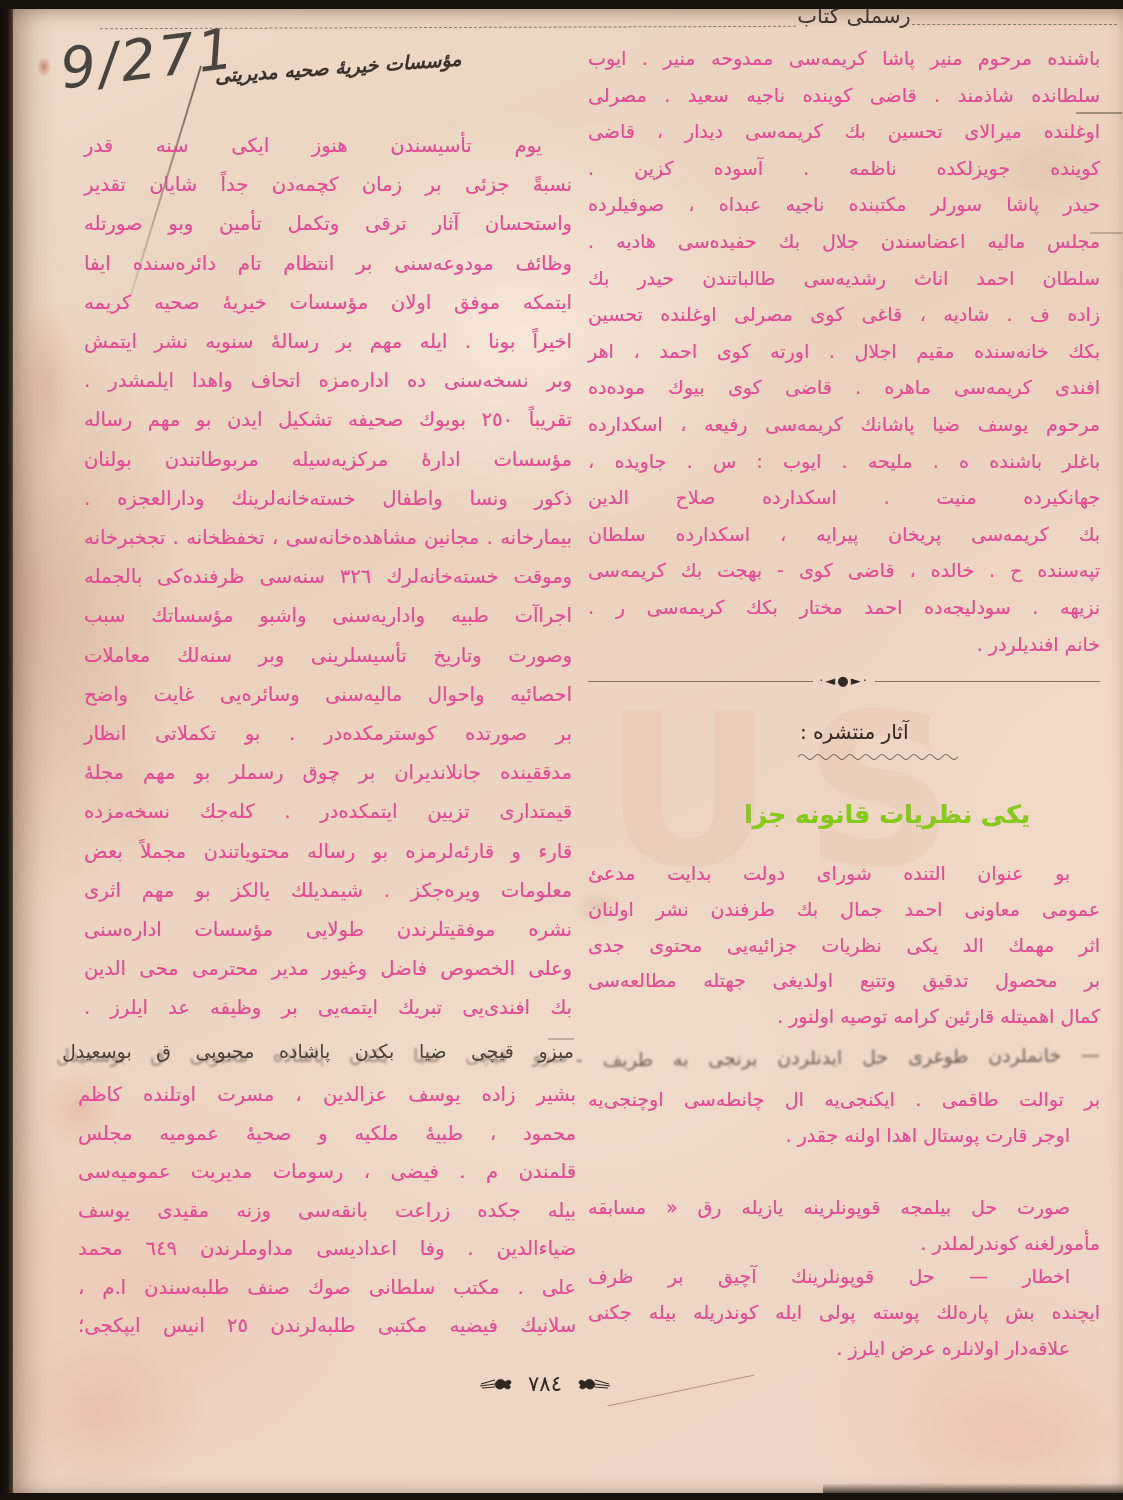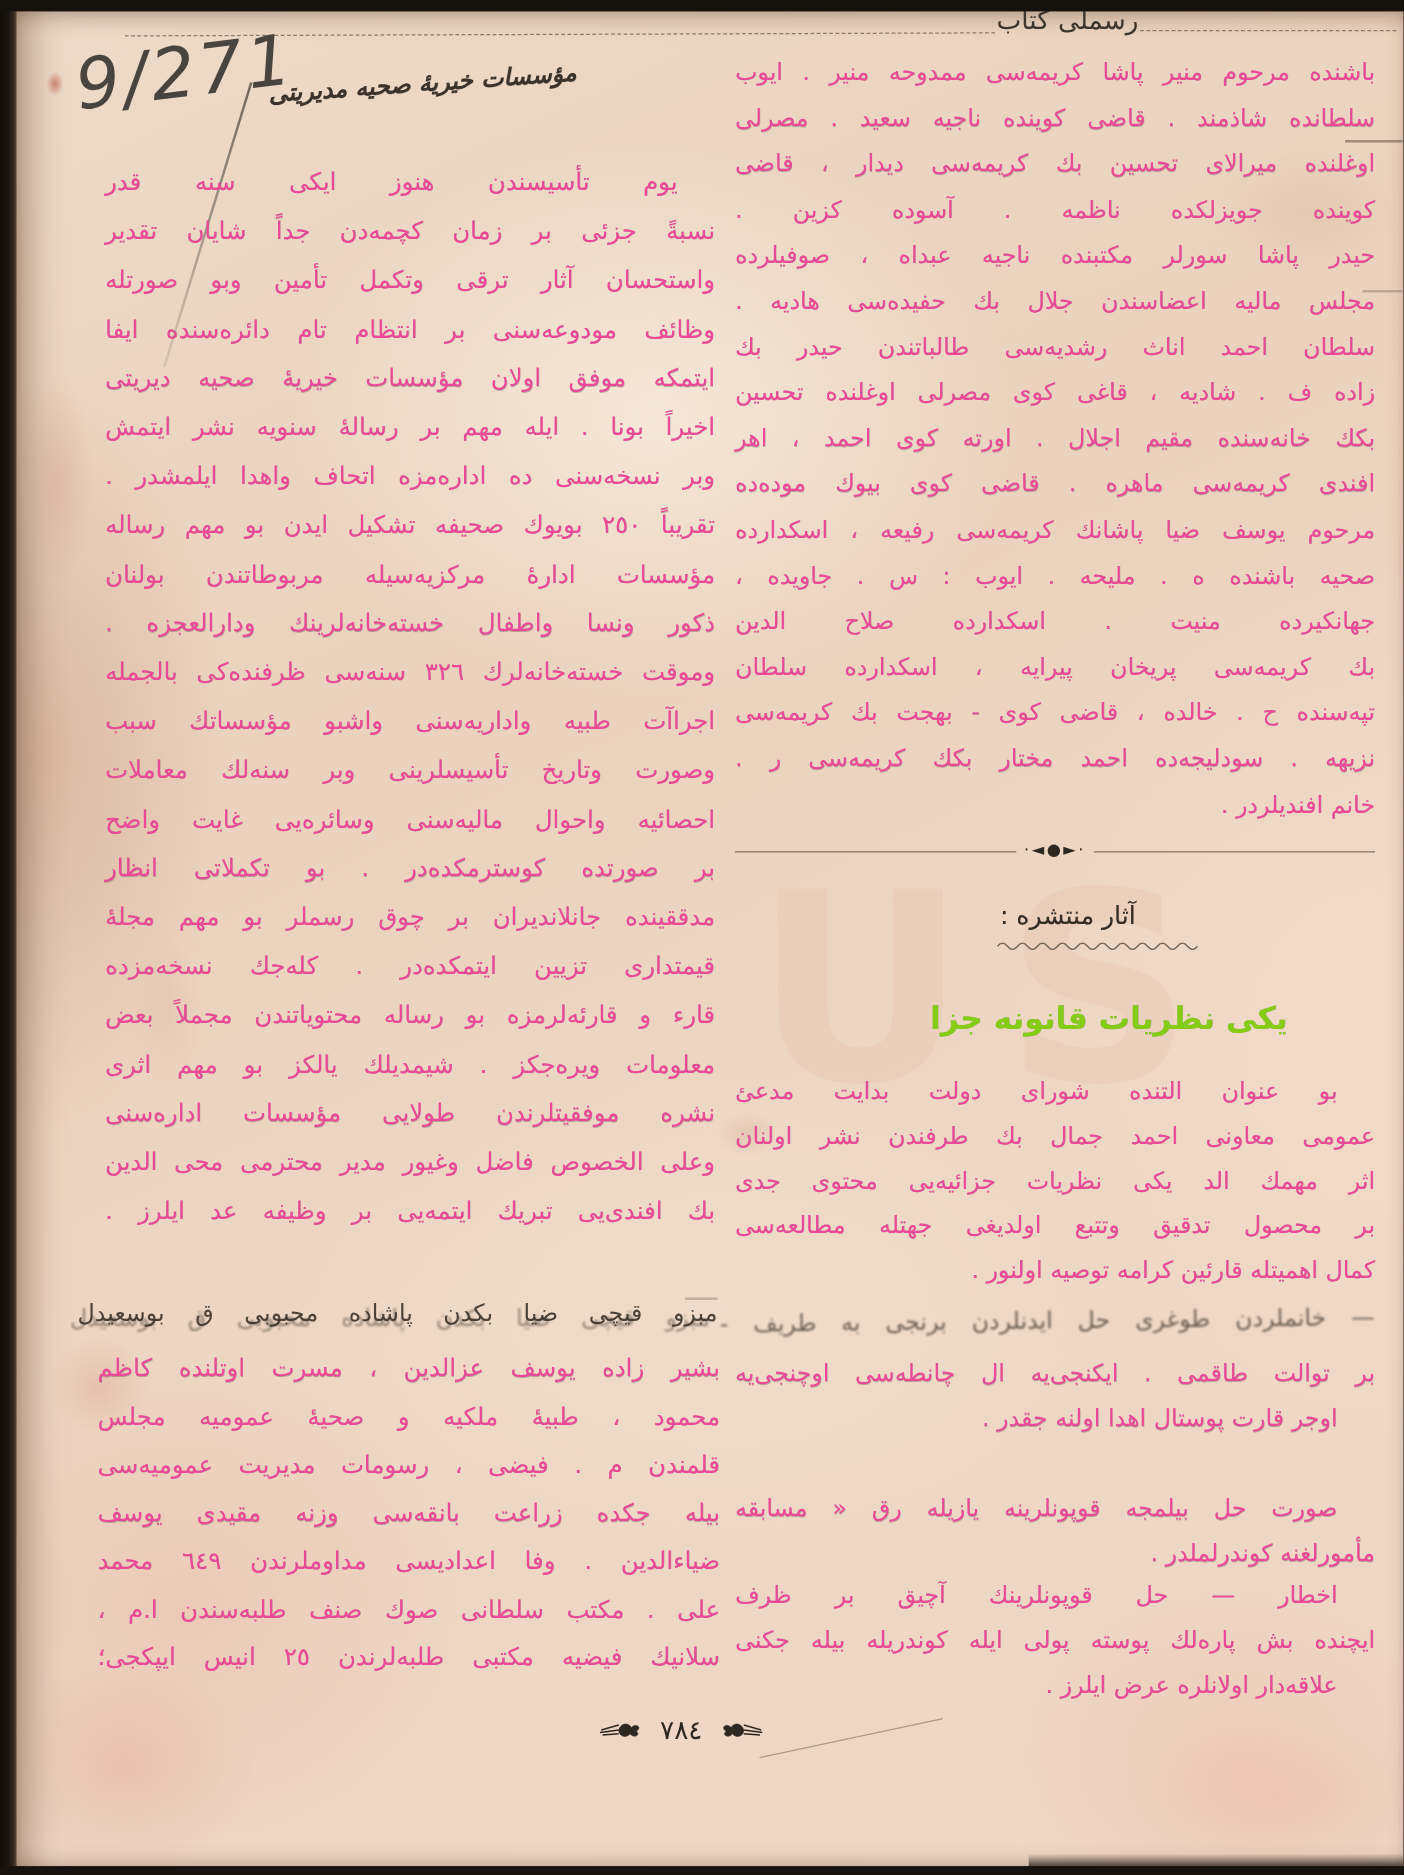--- a/index.html
+++ b/index.html
@@ -126,26 +126,27 @@
 
   <div class="handwritten">9/271</div>
   <div class="slash-tail"></div>
 
   <div class="txt lc-heading">مؤسسات خيريهٔ صحيه مديريتى</div>
   <div class="txt col-l-p1">
       <div class="line ind">يوم تأسيسندن هنوز ايكى سنه قدر</div>
       <div class="line">نسبةً جزئى بر زمان كچمه‌دن جداً شايان تقدير</div>
       <div class="line">واستحسان آثار ترقى وتكمل تأمين وبو صورتله</div>
       <div class="line">وظائف مودوعه‌سنى بر انتظام تام دائره‌سنده ايفا</div>
-      <div class="line">ايتمكه موفق اولان مؤسسات خيريهٔ صحيه ديريتى</div>
+      <div class="line">ايتمكه موفق اولان مؤسسات خيريهٔ صحيه كريمه</div>
       <div class="line">اخيراً بونا . ايله مهم بر رسالهٔ سنويه نشر ايتمش</div>
       <div class="line">وبر نسخه‌سنى ده اداره‌مزه اتحاف واهدا ايلمشدر .</div>
       <div class="line">تقريباً ٢٥٠ بويوك صحيفه تشكيل ايدن بو مهم رساله</div>
       <div class="line">مؤسسات ادارهٔ مركزيه‌سيله مربوطاتندن بولنان</div>
       <div class="line">ذكور ونسا واطفال خسته‌خانه‌لرينك ودارالعجزه .</div>
+      <div class="line">بيمارخانه . مجانين مشاهده‌خانه‌سى ، تخفظخانه . تجخبرخانه</div>
       <div class="line">وموقت خسته‌خانه‌لرك ٣٢٦ سنه‌سى ظرفنده‌كى بالجمله</div>
       <div class="line">اجراآت طبيه واداريه‌سنى واشبو مؤسساتك سبب</div>
       <div class="line">وصورت وتاريخ تأسيسلرينى وبر سنه‌لك معاملات</div>
       <div class="line">احصائيه واحوال ماليه‌سنى وسائره‌يى غايت واضح</div>
       <div class="line">بر صورتده كوسترمكده‌در . بو تكملاتى انظار</div>
       <div class="line">مدققينده جانلانديران بر چوق رسملر بو مهم مجلهٔ</div>
       <div class="line">قيمتدارى تزيين ايتمكده‌در . كله‌جك نسخه‌مزده</div>
       <div class="line">قارء و قارئه‌لرمزه بو رساله محتوياتندن مجملاً بعض</div>
       <div class="line">معلومات ويره‌جكز . شيمديلك يالكز بو مهم اثرى</div>
       <div class="line">نشره موفقيتلرندن طولايى مؤسسات اداره‌سنى</div>
@@ -174,21 +175,21 @@
       <div class="line">سلطانده شاذمند . قاضى كوينده ناجيه سعيد . مصرلى</div>
       <div class="line">اوغلنده ميرالاى تحسين بك كريمه‌سى ديدار ، قاضى</div>
       <div class="line">كوينده جويزلكده ناظمه . آسوده كزين .</div>
       <div class="line">حيدر پاشا سورلر مكتبنده ناجيه عبداه ، صوفيلرده</div>
       <div class="line">مجلس ماليه اعضاسندن جلال بك حفيده‌سى هاديه .</div>
       <div class="line">سلطان احمد اناث رشديه‌سى طالباتندن حيدر بك</div>
       <div class="line">زاده ف . شاديه ، قاغى كوى مصرلى اوغلنده تحسين</div>
       <div class="line">بكك خانه‌سنده مقيم اجلال . اورته كوى احمد ، اهر</div>
       <div class="line">افندى كريمه‌سى ماهره . قاضى كوى بيوك موده‌ده</div>
       <div class="line">مرحوم يوسف ضيا پاشانك كريمه‌سى رفيعه ، اسكدارده</div>
-      <div class="line">صحيه باشنده ه . مليحه . ايوب : س . جاويده ،</div>
+      <div class="line">باغلر باشنده ه . مليحه . ايوب : س . جاويده ،</div>
       <div class="line">جهانكيرده منيت . اسكدارده صلاح الدين</div>
       <div class="line">بك كريمه‌سى پريخان پيرايه ، اسكدارده سلطان</div>
       <div class="line">تپه‌سنده ح . خالده ، قاضى كوى - بهجت بك كريمه‌سى</div>
       <div class="line">نزيهه . سودليجه‌ده احمد مختار بكك كريمه‌سى ر .</div>
       <div class="line flush">خانم افنديلردر .</div>
     </div>
 
   <div class="divider">
     <div class="div-line"></div>
     <div class="div-orn">·◄●►·</div>

